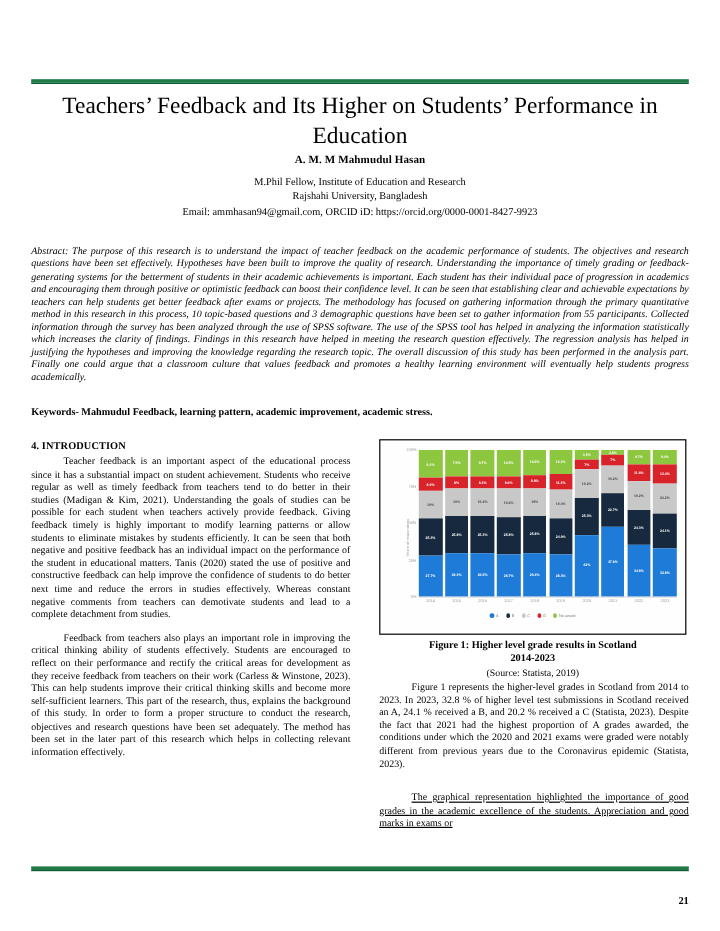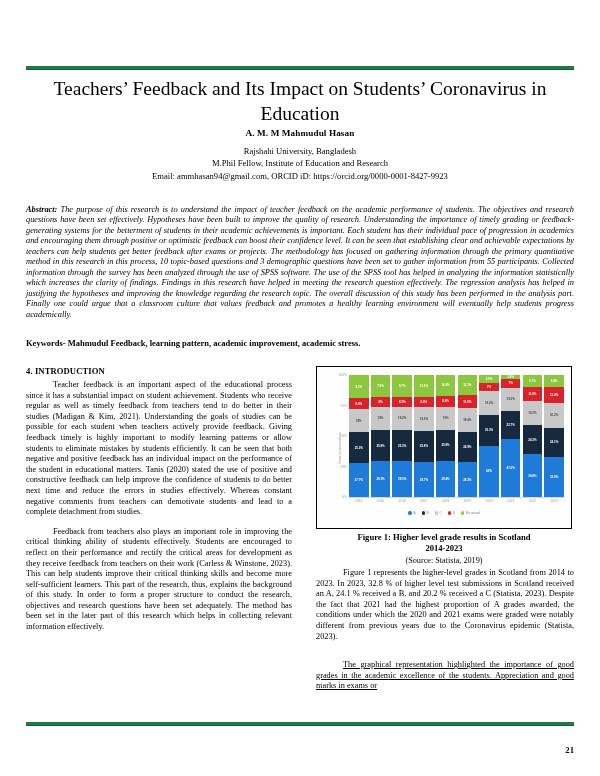--- a/index.html
+++ b/index.html
@@ -96,21 +96,21 @@
     left: 26px;
     top: 205px;
     width: 548px;
     font-style: italic;
     font-size: 8.3px;
     line-height: 10.45px;
     text-align: justify;
     text-justify: inter-word;
   }
   .abstract .lbl {
-    font-weight: bold;
+    font-weight: normal;
     font-style: italic;
   }
 
   .keywords {
     position: absolute;
     left: 26px;
     top: 338px;
     width: 548px;
     font-weight: bold;
     font-size: 8.5px;
@@ -317,25 +317,25 @@
     font-size: 8.7px;
   }
 </style>
 </head>
 <body>
 
 <div class="page">
 
   <div class="header-rule"></div>
 
-  <div class="title">Teachers’ Feedback and Its Impact on Students’ Coronavirus in Education</div>
+  <div class="title">Teachers’ Feedback and Its Higher on Students’ Performance in Education</div>
   <div class="author">A. M. M Mahmudul Hasan</div>
   <div class="affil">
+    <div>M.Phil Fellow, Institute of Education and Research</div>
     <div>Rajshahi University, Bangladesh</div>
-    <div>M.Phil Fellow, Institute of Education and Research</div>
     <div>Email: ammhasan94@gmail.com,  ORCID iD: https://orcid.org/0000-0001-8427-9923</div>
   </div>
 
   <div class="abstract">
     <span class="lbl">Abstract:</span><span> The purpose of this research is to understand the impact of teacher feedback on the academic performance of students. The objectives and research questions have been set effectively. Hypotheses have been built to improve the quality of research. Understanding the importance of timely grading or feedback-generating systems for the betterment of students in their academic achievements is important. Each student has their individual pace of progression in academics and encouraging them through positive or optimistic feedback can boost their confidence level. It can be seen that establishing clear and achievable expectations by teachers can help students get better feedback after exams or projects. The methodology has focused on gathering information through the primary quantitative method in this research in this process, 10 topic-based questions and 3 demographic questions have been set to gather information from 55 participants. Collected information through the survey has been analyzed through the use of SPSS software. The use of the SPSS tool has helped in analyzing the information statistically which increases the clarity of findings. Findings in this research have helped in meeting the research question effectively. The regression analysis has helped in justifying the hypotheses and improving the knowledge regarding the research topic. The overall discussion of this study has been performed in the analysis part. Finally one could argue that a classroom culture that values feedback and promotes a healthy learning environment will eventually help students progress academically.</span>
   </div>
 
   <div class="keywords">Keywords- Mahmudul Feedback, learning pattern, academic improvement, academic stress.</div>
 
   <div class="section-head">4. INTRODUCTION</div>

